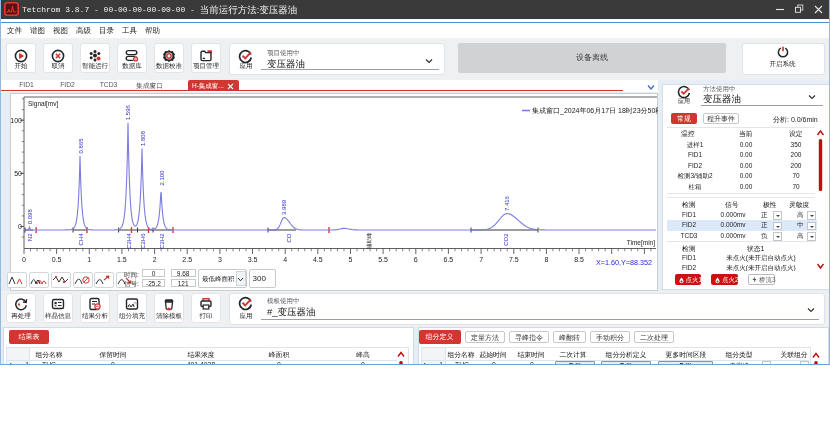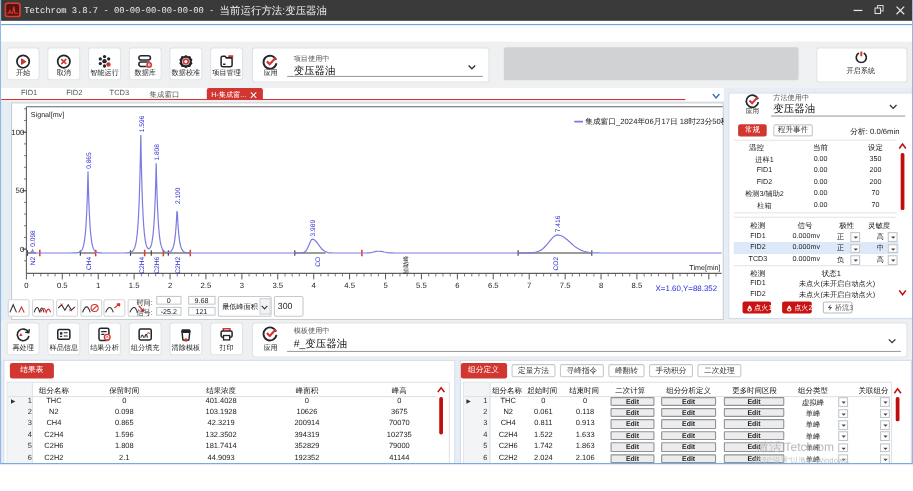--- a/index.html
+++ b/index.html
@@ -1,15 +1,15 @@
 <!DOCTYPE html>
 <html><head><meta charset="utf-8">
 <style>
 html,body{margin:0;padding:0}
-#app{position:relative;width:830px;height:422px;font-family:"Liberation Sans",sans-serif;background:#e7edf5;overflow:hidden;color:#1d1d1d;box-sizing:border-box;border:1px solid #94b9e0;border-top:none;border-bottom:1.5px solid #6fa3d8}
+#app{position:relative;width:830px;height:365px;font-family:"Liberation Sans",sans-serif;background:#e7edf5;overflow:hidden;color:#1d1d1d;box-sizing:border-box;border:1px solid #94b9e0;border-top:none;border-bottom:1.5px solid #6fa3d8}
 .ab{position:absolute}
 .c{text-align:center}
 .card{position:absolute;background:#fff;border:1px solid #e0e3e6;border-radius:3px}
 .tbtn{position:absolute;width:30px;height:30px;top:43px;background:#fff;border:1px solid #e2e5e8;border-radius:3px;box-sizing:border-box}
 .graytab{position:absolute;background:#fff;border:1px solid #c5c9cd;color:#333;border-radius:2px;box-sizing:border-box}
 svg{position:absolute;left:0;top:0}
 .dd1{position:absolute;left:772px;width:9px;height:8.5px;background:#fff;border:1px solid #c2c6ca;box-sizing:border-box}
 .dd2{position:absolute;left:806px;width:9px;height:8.5px;background:#fff;border:1px solid #c2c6ca;box-sizing:border-box}
 .dd1::after,.dd2::after{content:"";position:absolute;left:2px;top:3px;border-left:2px solid transparent;border-right:2px solid transparent;border-top:2.6px solid #444}
 .edit{position:absolute;text-align:center;width:40px;height:8.6px;background:#ececec;border:1px solid #8f9398;box-sizing:border-box;font-size:6.3px;line-height:8px;font-weight:bold;color:#222;border-radius:1px}
@@ -29,20 +29,21 @@
  <path d="M5 9.5 L13 9.5" stroke="#e8e8e8" stroke-width="1.1"></path>
  <rect x="26.8" y="5" width="5" height="5" fill="none" stroke="#d8d8d8" stroke-width="0.9"></rect>
  <rect x="24.5" y="7.3" width="5" height="5" fill="#3a3a3a" stroke="#e8e8e8" stroke-width="0.9"></rect>
  <path d="M44 6 L51 13 M51 6 L44 13" stroke="#e8e8e8" stroke-width="1.1"></path>
 </svg>
 
 <div class="ab" style="left:0;top:19px;width:830px;height:4px;background:#fff"></div>
 <div class="ab" style="left:0;top:22px;width:830px;height:1.2px;background:#4a8fd3"></div>
 
 <div class="ab" style="left:0;top:23px;width:830px;height:15px;background:#fff"></div>
+<div class="ab" style="left:2px;top:26px;font-size:7.5px;color:#1a1a1a"><span style="margin:0 4px">文件</span><span style="margin:0 4px">谱图</span><span style="margin:0 4px">视图</span><span style="margin:0 4px">高级</span><span style="margin:0 4px">目录</span><span style="margin:0 4px">工具</span><span style="margin:0 4px">帮助</span></div>
 
 <div class="ab" style="left:0;top:38px;width:830px;height:42px;background:#eef0f2"></div>
 
 <div class="tbtn" style="left:5px"></div>
 <svg class="ab" style="left:13px;top:49px" width="14" height="14" viewBox="0 0 14 14">
       <circle cx="7" cy="7" r="5.6" fill="none" stroke="#23262b" stroke-width="1.6"></circle>
       <path d="M5.6 4.6 L9.4 7 L5.6 9.4 Z" fill="#d13630" stroke="#d13630" stroke-linejoin="round" stroke-width="1"></path>
     </svg>
 <div class="ab c" style="left:5px;top:62px;width:30px;font-size:6.5px">开始</div>
 <div class="tbtn" style="left:42px"></div>
@@ -93,20 +94,21 @@
     </svg>
 <div class="ab c" style="left:230px;top:62px;width:30px;font-size:6.5px">应用</div>
 <div class="ab" style="left:266px;top:49px;font-size:6.5px;color:#555">项目使用中</div>
 <div class="ab" style="left:266px;top:57.5px;font-size:9.5px;color:#111">变压器油</div>
 <div class="ab" style="left:260px;top:69px;width:178px;height:1px;background:#9aa0a6"></div>
 <svg class="ab" style="left:424px;top:58px" width="8" height="6" viewBox="0 0 8 6">
       <path d="M1 1.5 L4 4.5 L7 1.5" fill="none" stroke="#333" stroke-width="1.2"></path>
     </svg>
 
 <div class="ab" style="left:457px;top:43px;width:268px;height:30px;background:#d0d2d4;border-radius:2px"></div>
+<div class="ab c" style="left:457px;top:52px;width:268px;font-size:8px;color:#3a3a3a">设备离线</div>
 
 <div class="card" style="left:741px;top:43px;width:81px;height:30px"></div>
 <svg class="ab" style="left:776px;top:46px" width="12" height="12" viewBox="0 0 12 12">
       <path d="M3.8 2.2 A 4.6 4.6 0 1 0 8.2 2.2" fill="none" stroke="#23262b" stroke-width="1.5"></path>
       <path d="M6 0.8 L6 5.2" stroke="#d13630" stroke-width="1.7"></path>
     </svg>
 <div class="ab c" style="left:741px;top:60px;width:81px;font-size:6.5px">开启系统</div>
 
 <div class="ab" style="left:0;top:80px;width:657px;height:12px;background:#fff"></div>
 <div class="ab" style="left:0;top:89.5px;width:622px;height:1.6px;background:#d13630"></div>

